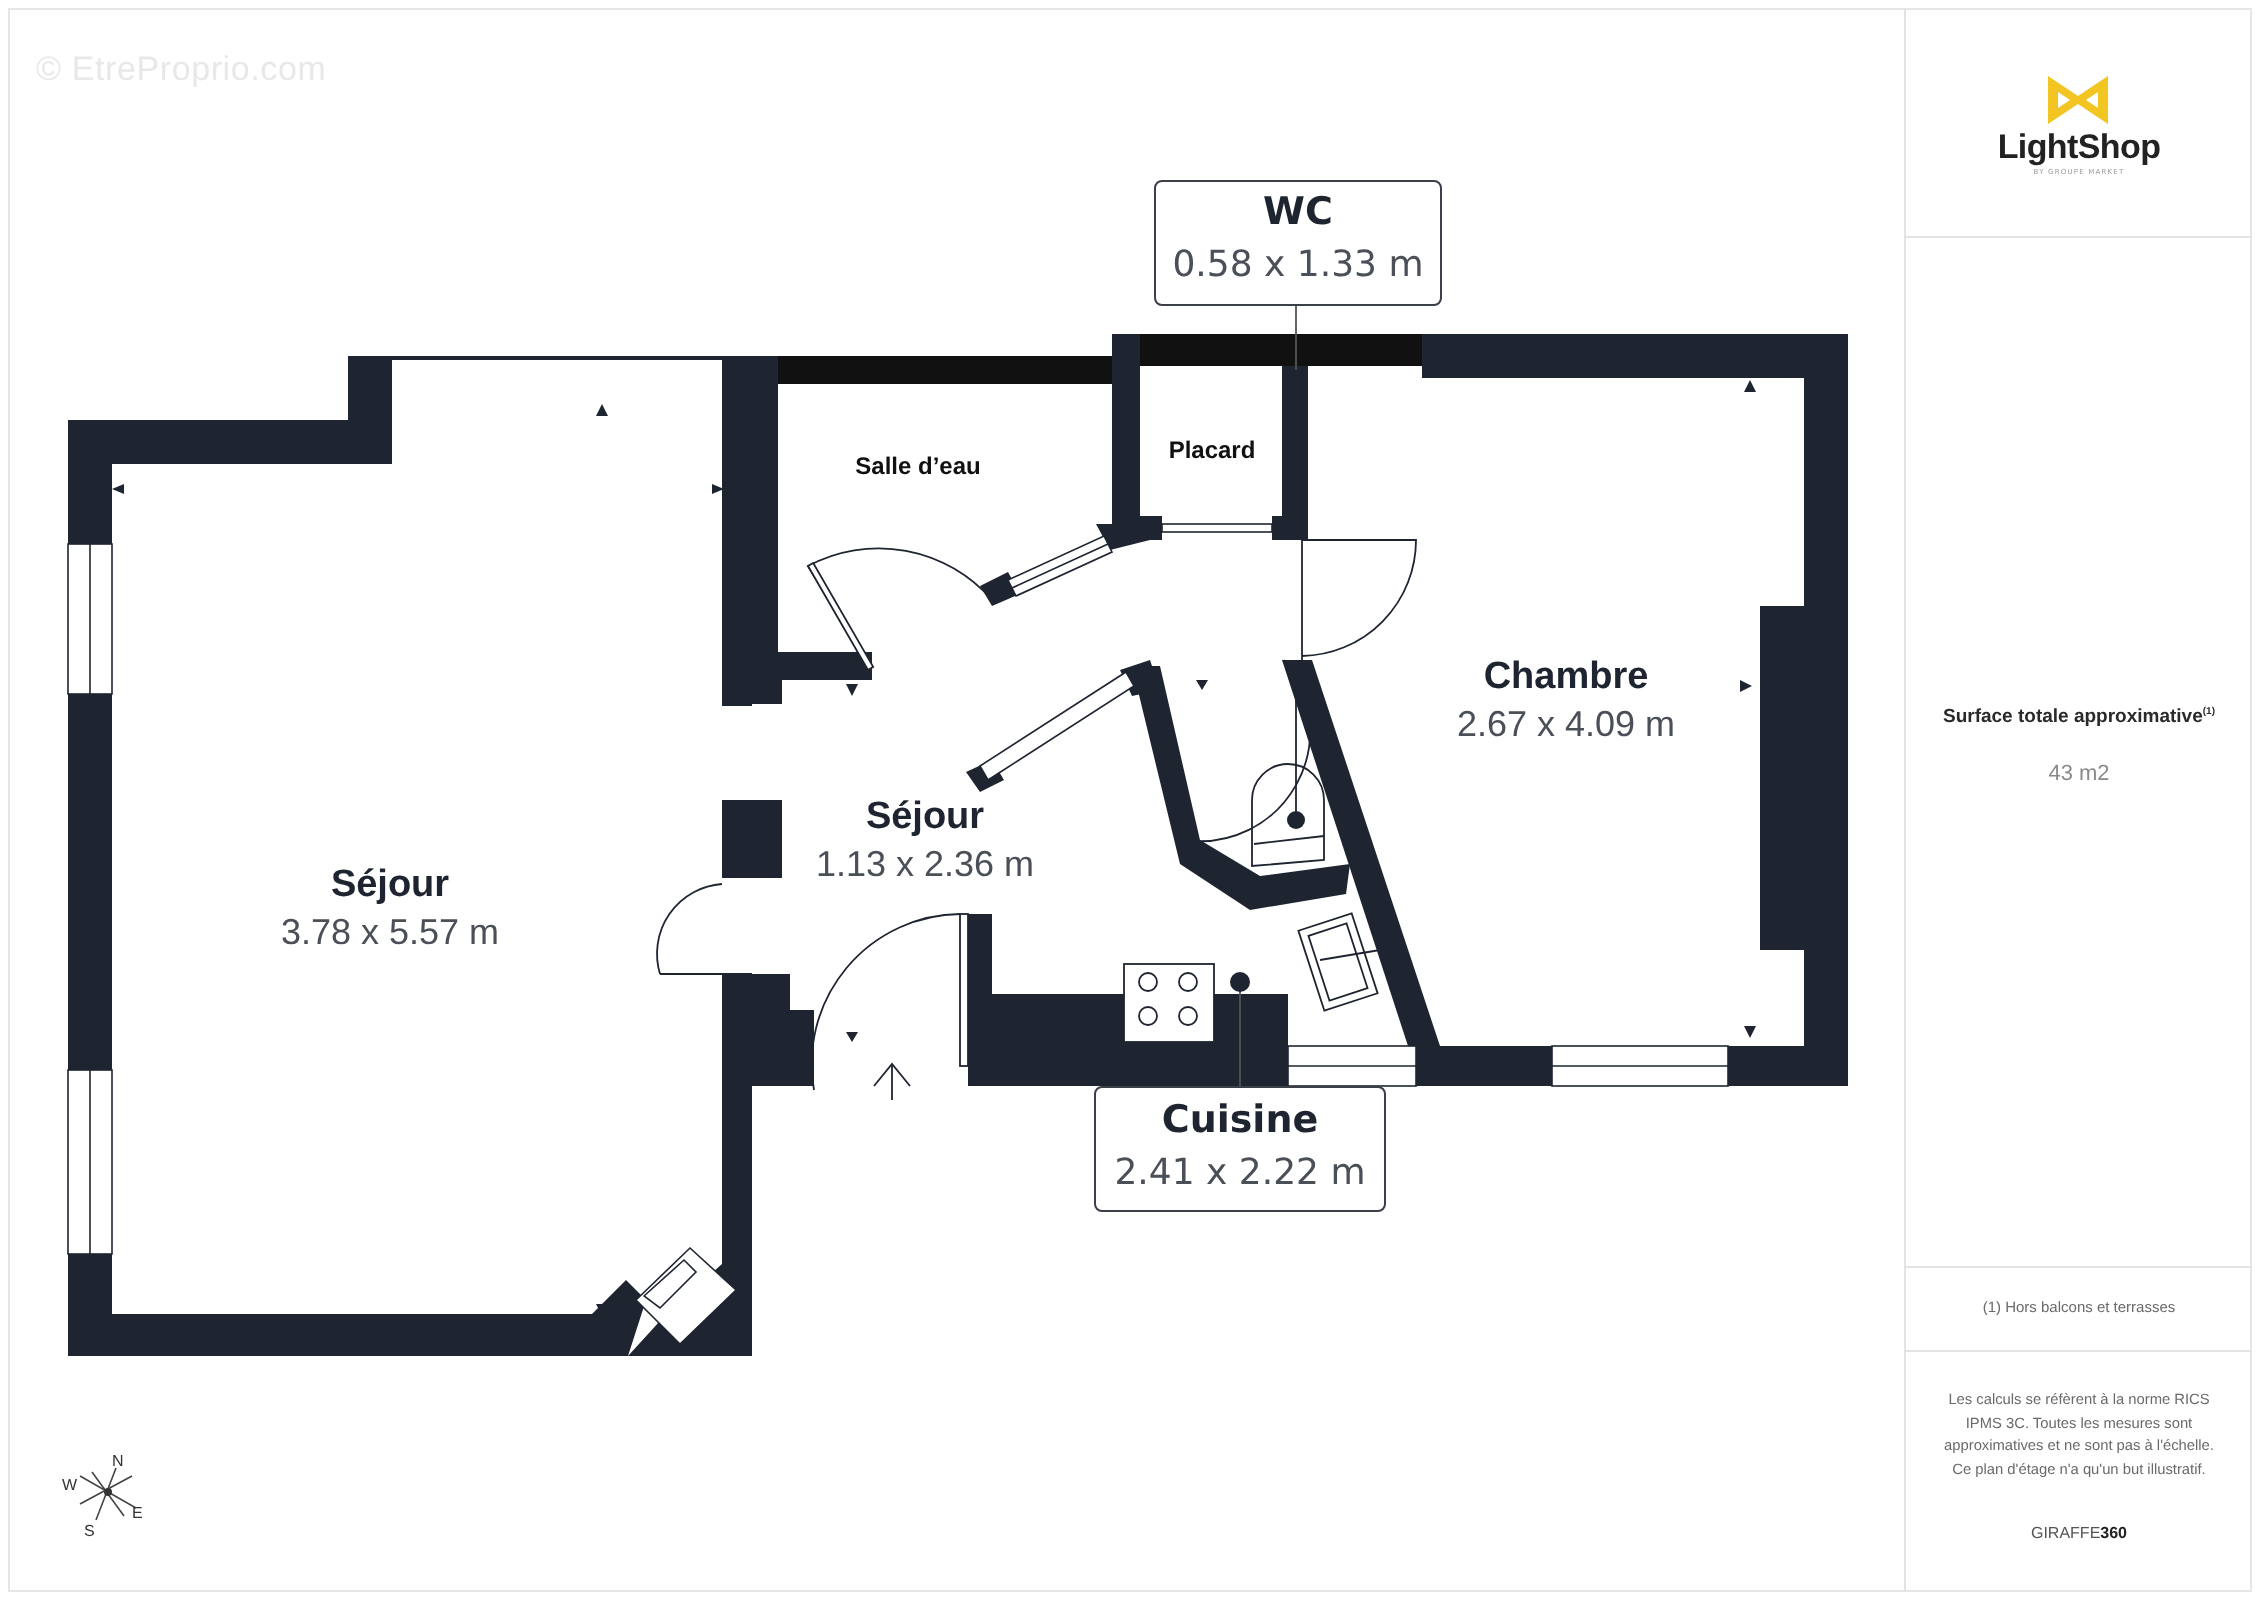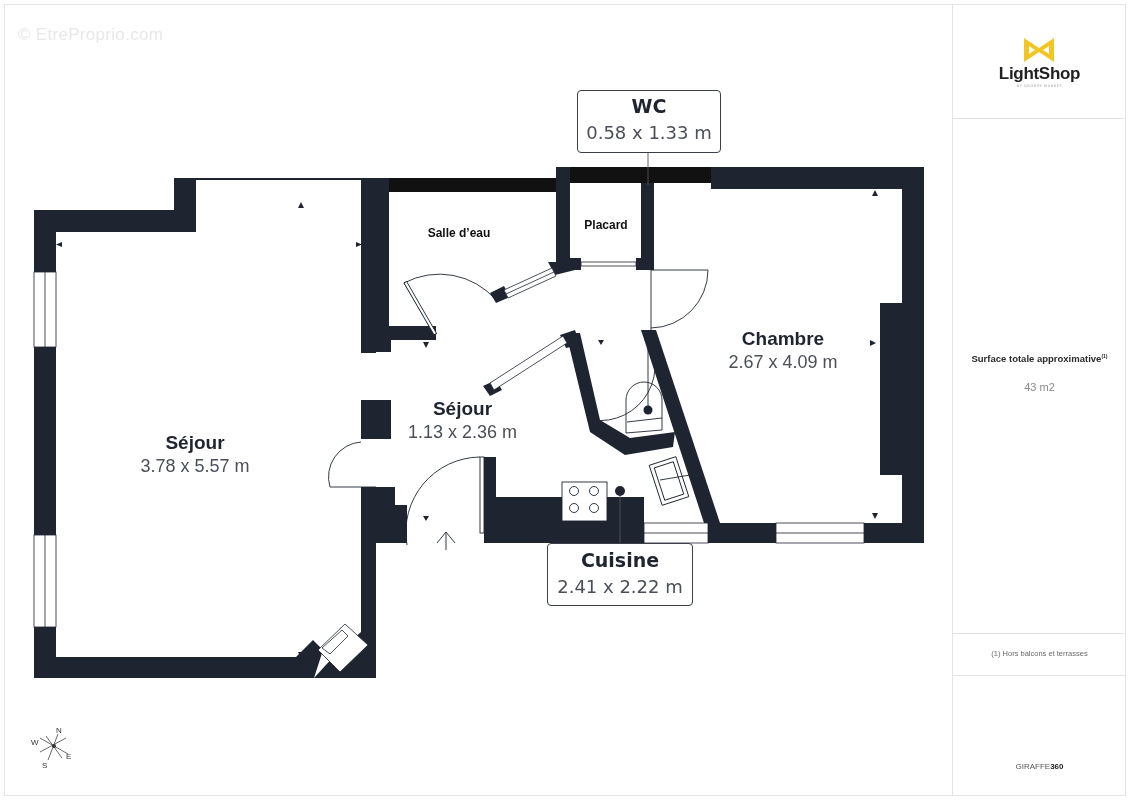--- a/index.html
+++ b/index.html
@@ -198,15 +198,16 @@
     <div class="logo-sub">BY GROUPE MARKET</div>
   </div>
   <div class="sb-cell surface-cell">
     <div class="surface-title"><span>Surface totale approximative</span><sup>(1)</sup></div>
     <div class="surface-val">43 m2</div>
   </div>
   <div class="sb-cell note-cell">
     <div class="note">(1) Hors balcons et terrasses</div>
   </div>
   <div class="sb-cell disc-cell">
+    <div class="disc">Les calculs se réfèrent à la norme RICS IPMS 3C. Toutes les mesures sont approximatives et ne sont pas à l'échelle. Ce plan d'étage n'a qu'un but illustratif.</div>
     <div class="brand"><span>GIRAFFE</span><b>360</b></div>
   </div>
 </div>
 
 </body></html>

